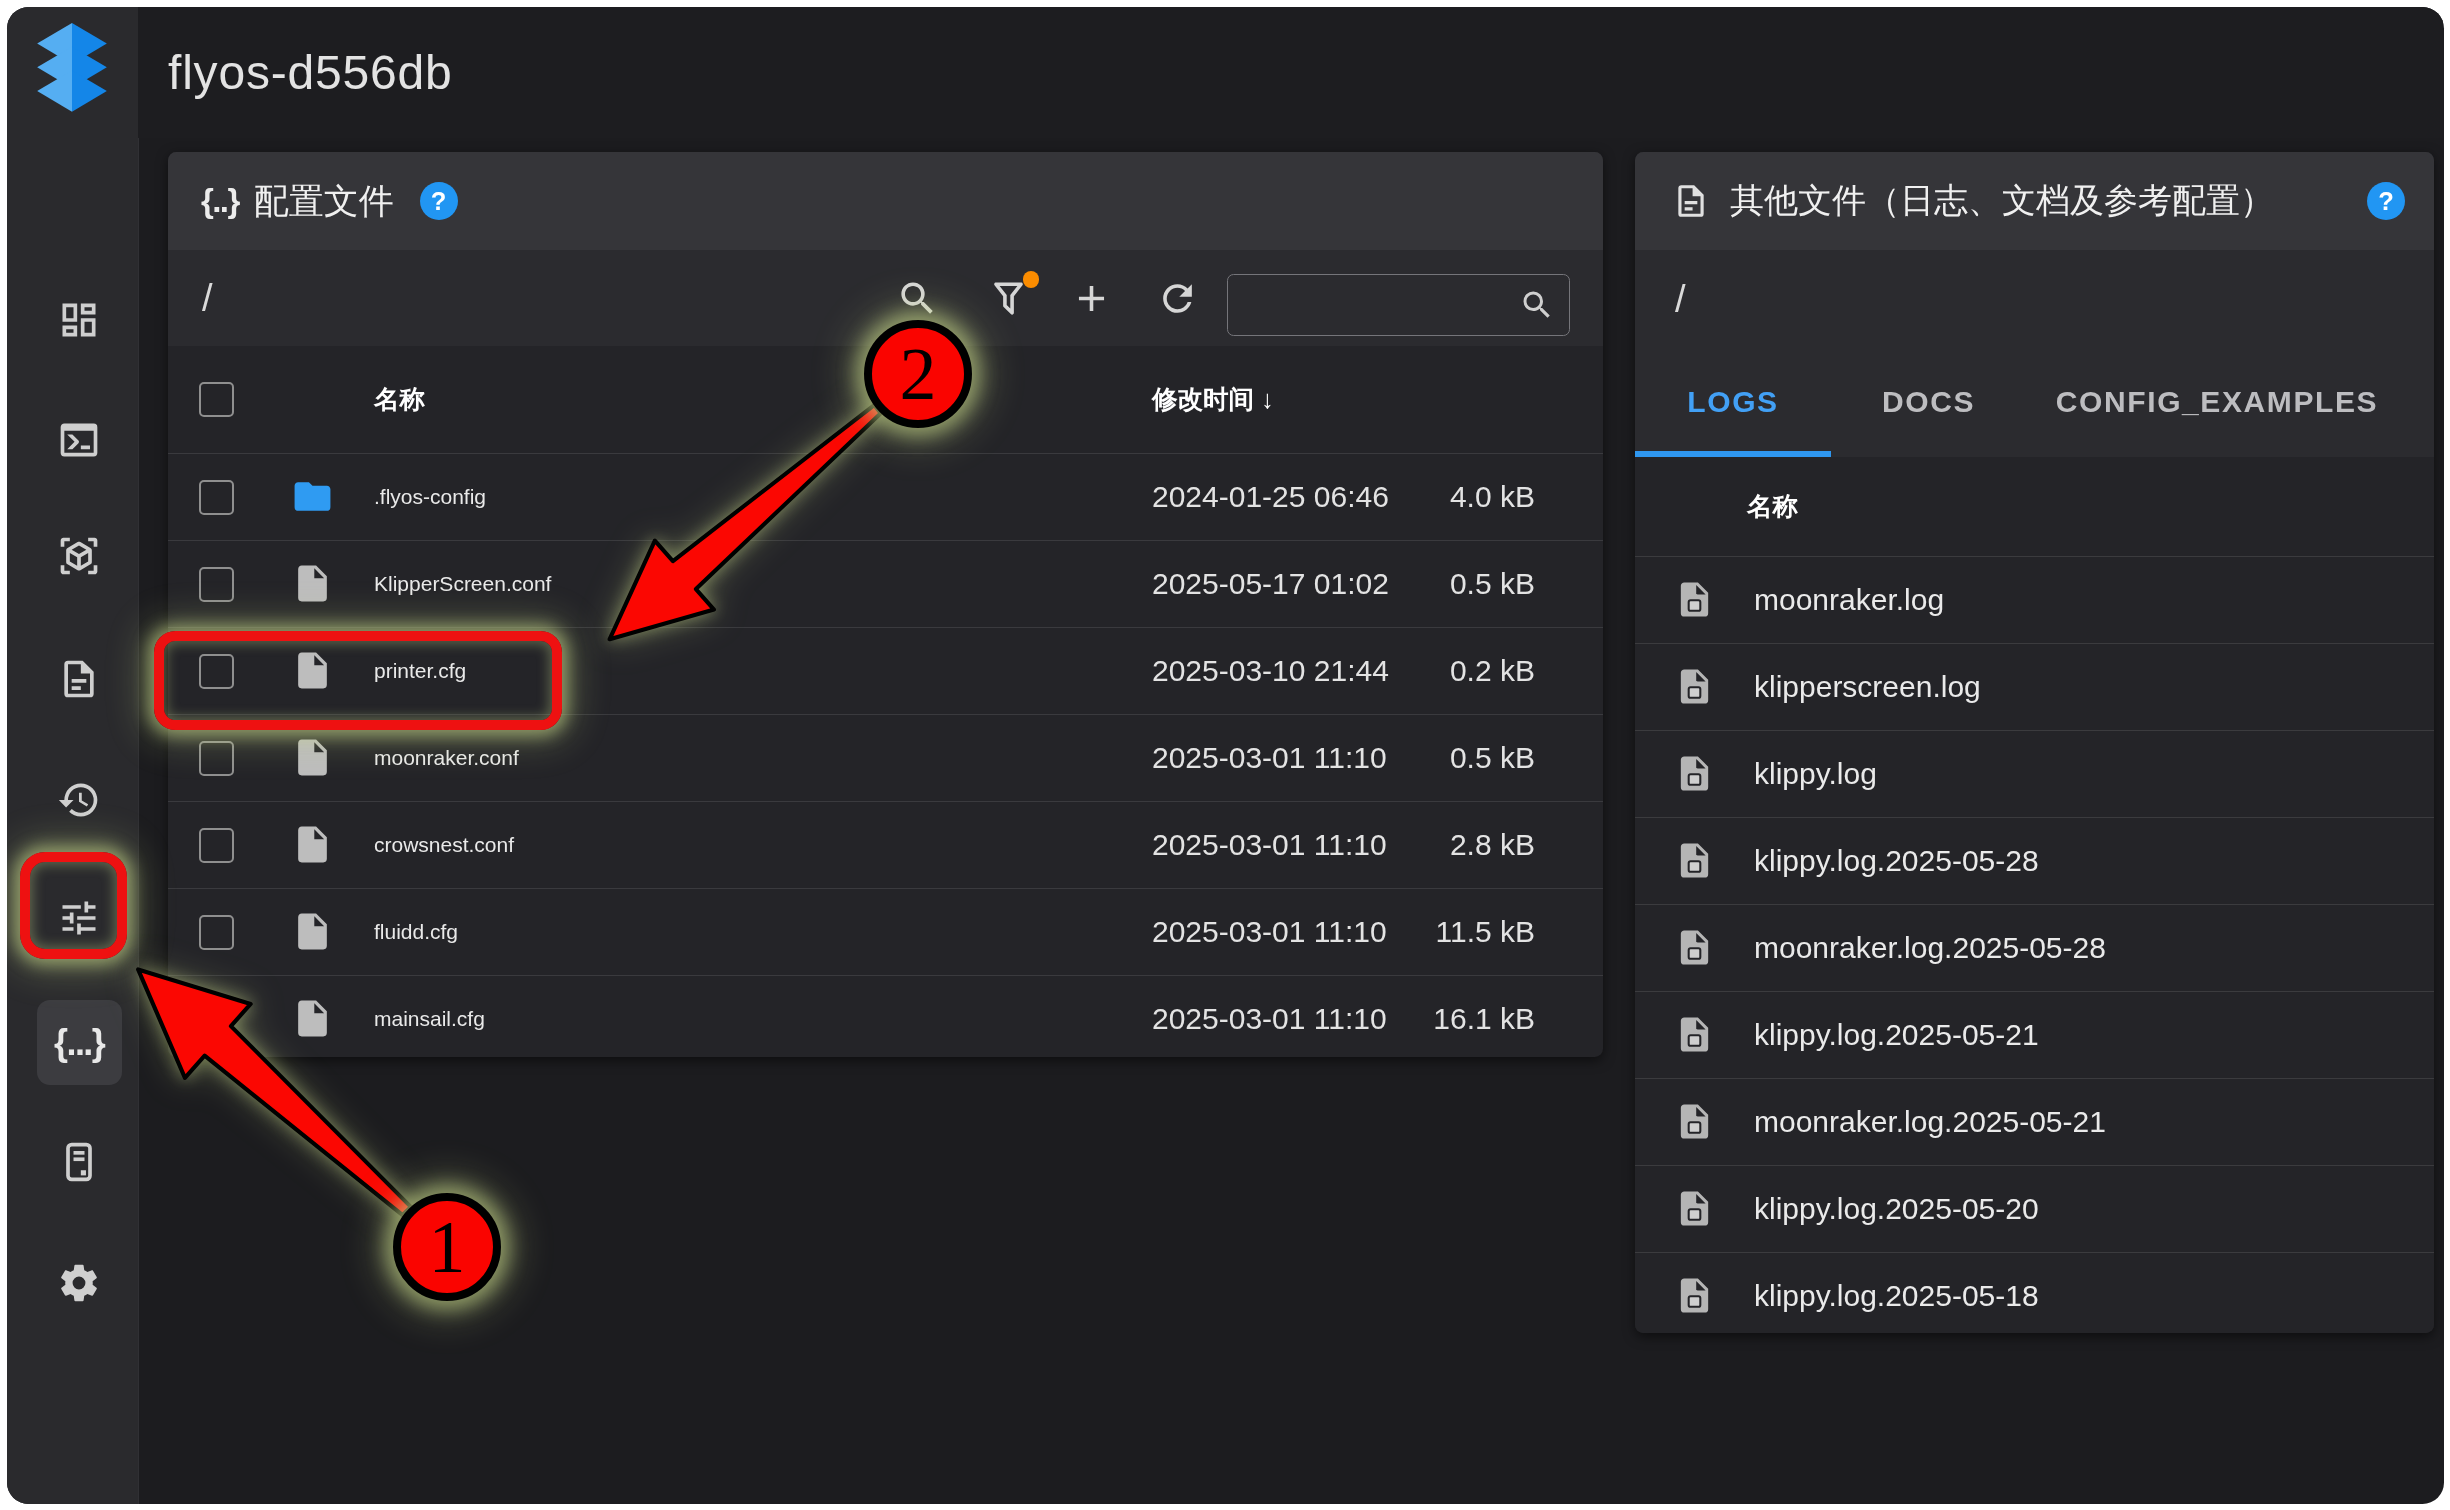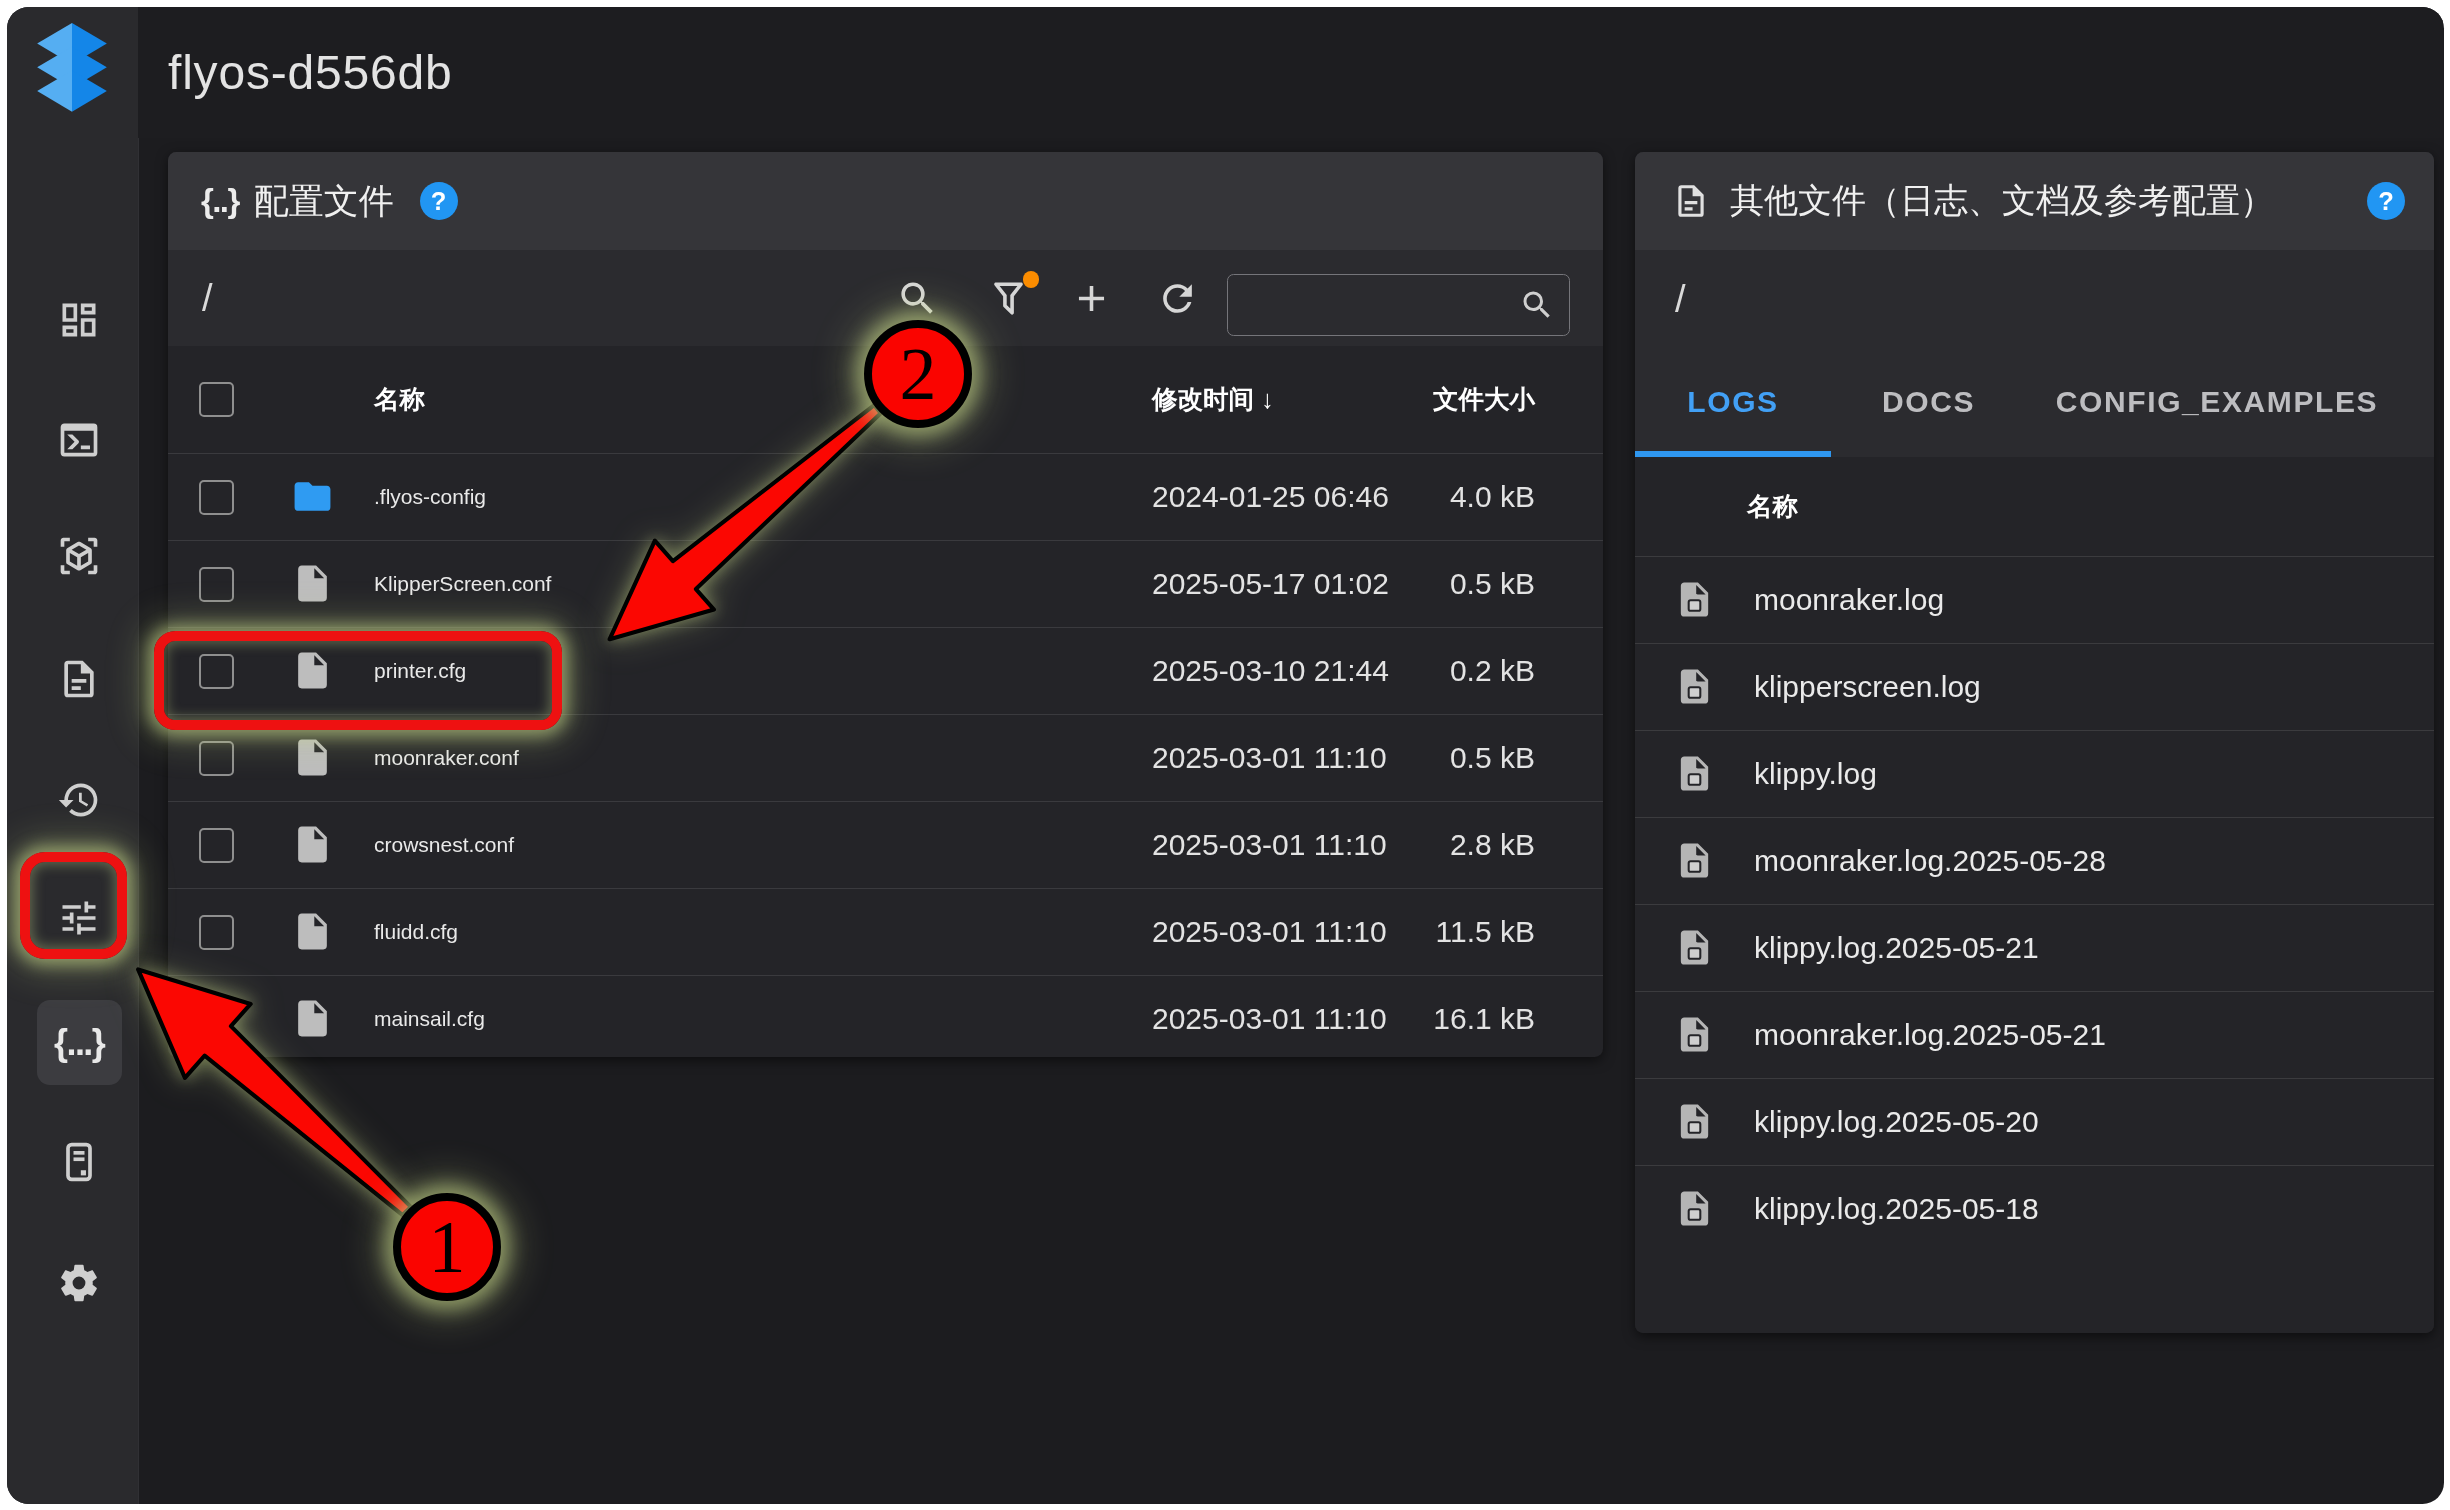--- a/index.html
+++ b/index.html
@@ -219,21 +219,20 @@
             </svg>
           </span>
     </div>
 
     <div class="thead">
       <span class="cbx" style="position:absolute;left:31px;top:36px;"></span>
       <span class="th" style="left:206px;">名称</span>
       <span class="th" style="left:984px;">
         <span>修改时间</span>&nbsp;<span>↓</span>
       </span>
-      <span class="th" style="left:1188px;width:179px;justify-content:flex-end;">文件大小</span>
     </div>
 
     <div class="lrows">
 
     <div class="frow type-folder">
           <span class="cbx"></span>
           <span class="ficon folder-glyph">
               <svg viewBox="0 0 24 24" fill="#2f9bf2">
                 <path d="M10,4H4C2.89,4 2,4.89 2,6V18A2,2 0 0,0 4,20H20A2,2 0 0,0 22,18V8C22,6.89 21.1,6 20,6H12L10,4Z"></path>
               </svg>
@@ -380,20 +379,30 @@
             <span class="fname">klippy.log</span>
           </div>
             <div class="rrow">
             <span class="ficon">
                 <svg viewBox="0 0 24 24">
                   <path d="M13,9V3.5L18.5,9M6,2C4.89,2 4,2.89 4,4V20A2,2 0 0,0 6,22H18A2,2 0 0,0 20,20V8L14,2H6Z" fill="#b5b5b5"></path>
                   <path d="M10.1,12.6 v-1.3 a1.9,1.9 0 0 1 3.8,0 v1.3" fill="none" stroke="#b5b5b5" stroke-width="1.6"></path>
                   <rect x="8.6" y="12.4" width="6.8" height="6.2" rx="1.1" fill="#cfcfcf" stroke="#242428" stroke-width="1.2"></rect>
                 </svg>
               </span>
+            <span class="fname">klippy.log.2025-05-28</span>
+          </div>
+            <div class="rrow">
+            <span class="ficon">
+                <svg viewBox="0 0 24 24">
+                  <path d="M13,9V3.5L18.5,9M6,2C4.89,2 4,2.89 4,4V20A2,2 0 0,0 6,22H18A2,2 0 0,0 20,20V8L14,2H6Z" fill="#b5b5b5"></path>
+                  <path d="M10.1,12.6 v-1.3 a1.9,1.9 0 0 1 3.8,0 v1.3" fill="none" stroke="#b5b5b5" stroke-width="1.6"></path>
+                  <rect x="8.6" y="12.4" width="6.8" height="6.2" rx="1.1" fill="#cfcfcf" stroke="#242428" stroke-width="1.2"></rect>
+                </svg>
+              </span>
             <span class="fname">moonraker.log.2025-05-28</span>
           </div>
             <div class="rrow">
             <span class="ficon">
                 <svg viewBox="0 0 24 24">
                   <path d="M13,9V3.5L18.5,9M6,2C4.89,2 4,2.89 4,4V20A2,2 0 0,0 6,22H18A2,2 0 0,0 20,20V8L14,2H6Z" fill="#b5b5b5"></path>
                   <path d="M10.1,12.6 v-1.3 a1.9,1.9 0 0 1 3.8,0 v1.3" fill="none" stroke="#b5b5b5" stroke-width="1.6"></path>
                   <rect x="8.6" y="12.4" width="6.8" height="6.2" rx="1.1" fill="#cfcfcf" stroke="#242428" stroke-width="1.2"></rect>
                 </svg>
               </span>

